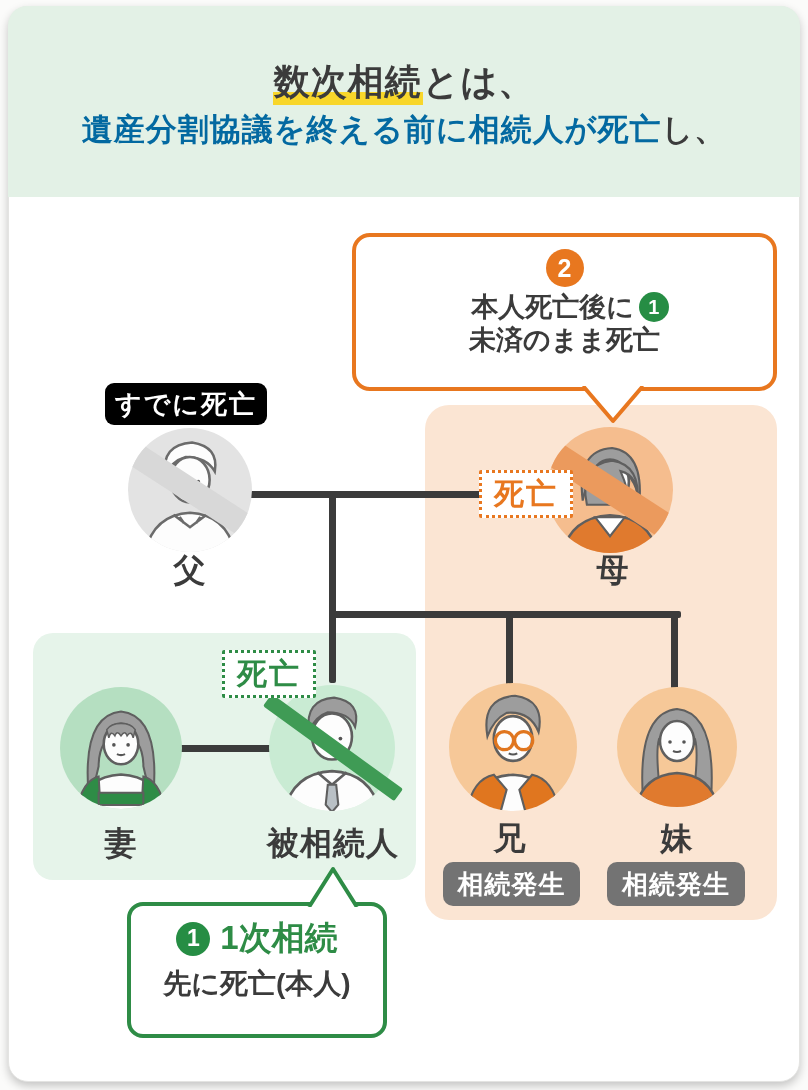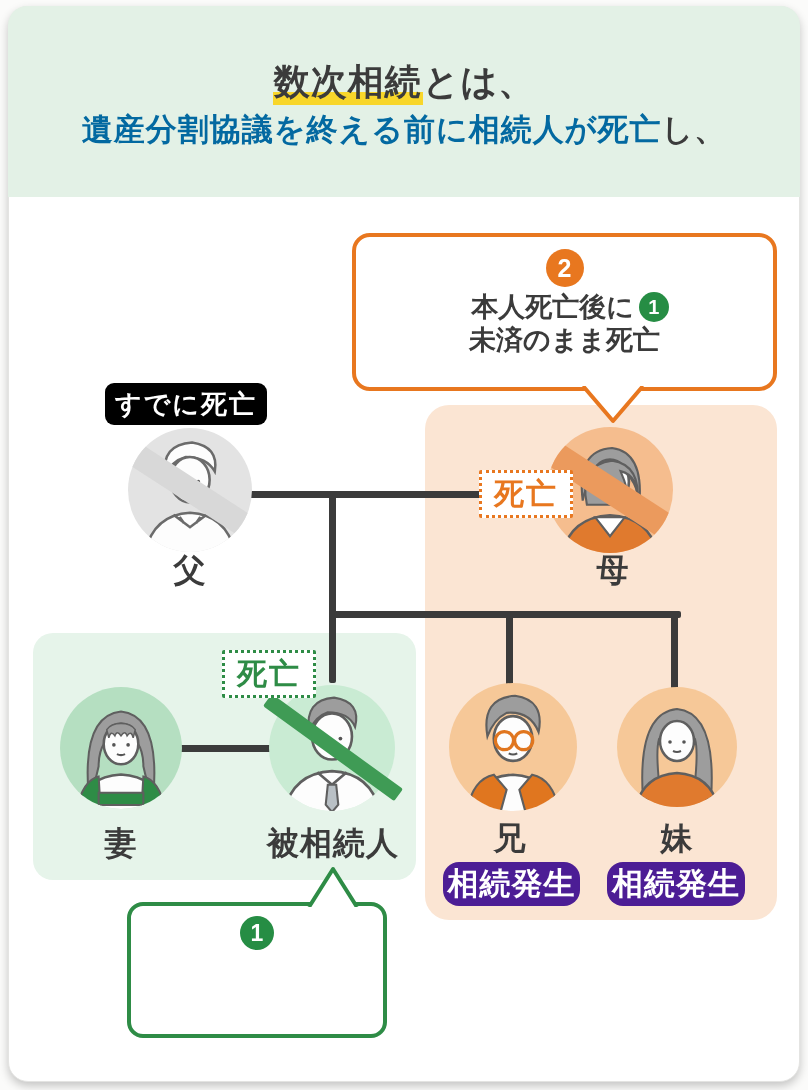--- a/index.html
+++ b/index.html
@@ -36,22 +36,22 @@
   .name-label{position:absolute;z-index:4;font-size:32px;font-weight:bold;color:#3b3b3b;
               text-align:center;white-space:nowrap;letter-spacing:1px;}
 
   
   .badge-gray{position:absolute;z-index:5;background:#000000;color:#ffffff;font-size:26px;font-weight:bold;
               border-radius:9px;display:flex;align-items:center;justify-content:center;letter-spacing:2px;}
   .death-label{position:absolute;z-index:5;background:#ffffff;font-size:30px;font-weight:bold;
                border-radius:2px;display:flex;align-items:center;justify-content:center;letter-spacing:2px;}
   .death-orange{border:3px dotted #e8771f;color:#e8771f;}
   .death-green{border:3px dotted #2e8c46;color:#2e8c46;}
-  .badge-inherit{position:absolute;z-index:5;background:#4c1d95;color:#ffffff;font-size:31px;font-weight:bold;
-                 border-radius:16px;display:flex;align-items:center;justify-content:center;letter-spacing:1px;}
+  .badge-inherit{position:absolute;z-index:5;background:#737373;color:#ffffff;font-size:26px;font-weight:bold;
+                 border-radius:10px;display:flex;align-items:center;justify-content:center;letter-spacing:1px;}
 
   
   .callout{position:absolute;z-index:6;background:#ffffff;display:flex;flex-direction:column;align-items:center;}
   .co-secondary{left:352px;top:233px;width:425px;height:158px;border:4px solid #e8771f;border-radius:18px;}
   .co-primary{left:127px;top:902px;width:260px;height:136px;border:4px solid #2e8c46;border-radius:16px;}
   .co-title{display:flex;align-items:center;gap:10px;font-weight:bold;white-space:nowrap;}
   .co-secondary .co-title{margin-top:12px;color:#e8771f;font-size:40px;}
   .co-primary .co-title{margin-top:10px;color:#2e8c46;font-size:33px;}
   .num-circle{display:inline-flex;align-items:center;justify-content:center;border-radius:50%;
               color:#ffffff;font-weight:bold;}
@@ -188,18 +188,20 @@
     </div>
     <div class="co-body">未済のまま死亡</div>
   </div>
   <svg class="tail" style="left:580px;top:386px;" width="66" height="40" viewBox="0 0 66 40">
     <path d="M3 0 L33 35 L63 0" fill="#ffffff" stroke="#e8771f" stroke-width="4" stroke-linejoin="round"></path>
   </svg>
 
   <div class="callout co-primary">
     <div class="co-title">
       <span class="num-circle num-green-lg">1</span>
+      <span>1次相続</span>
     </div>
+    <div class="co-body">先に死亡(本人)</div>
   </div>
   <svg class="tail" style="left:306px;top:863px;" width="54" height="44" viewBox="0 0 54 44">
     <path d="M3 44 L27 6 L51 44" fill="#ffffff" stroke="#2e8c46" stroke-width="4" stroke-linejoin="round"></path>
   </svg>
 </div>
 
 </body></html>

